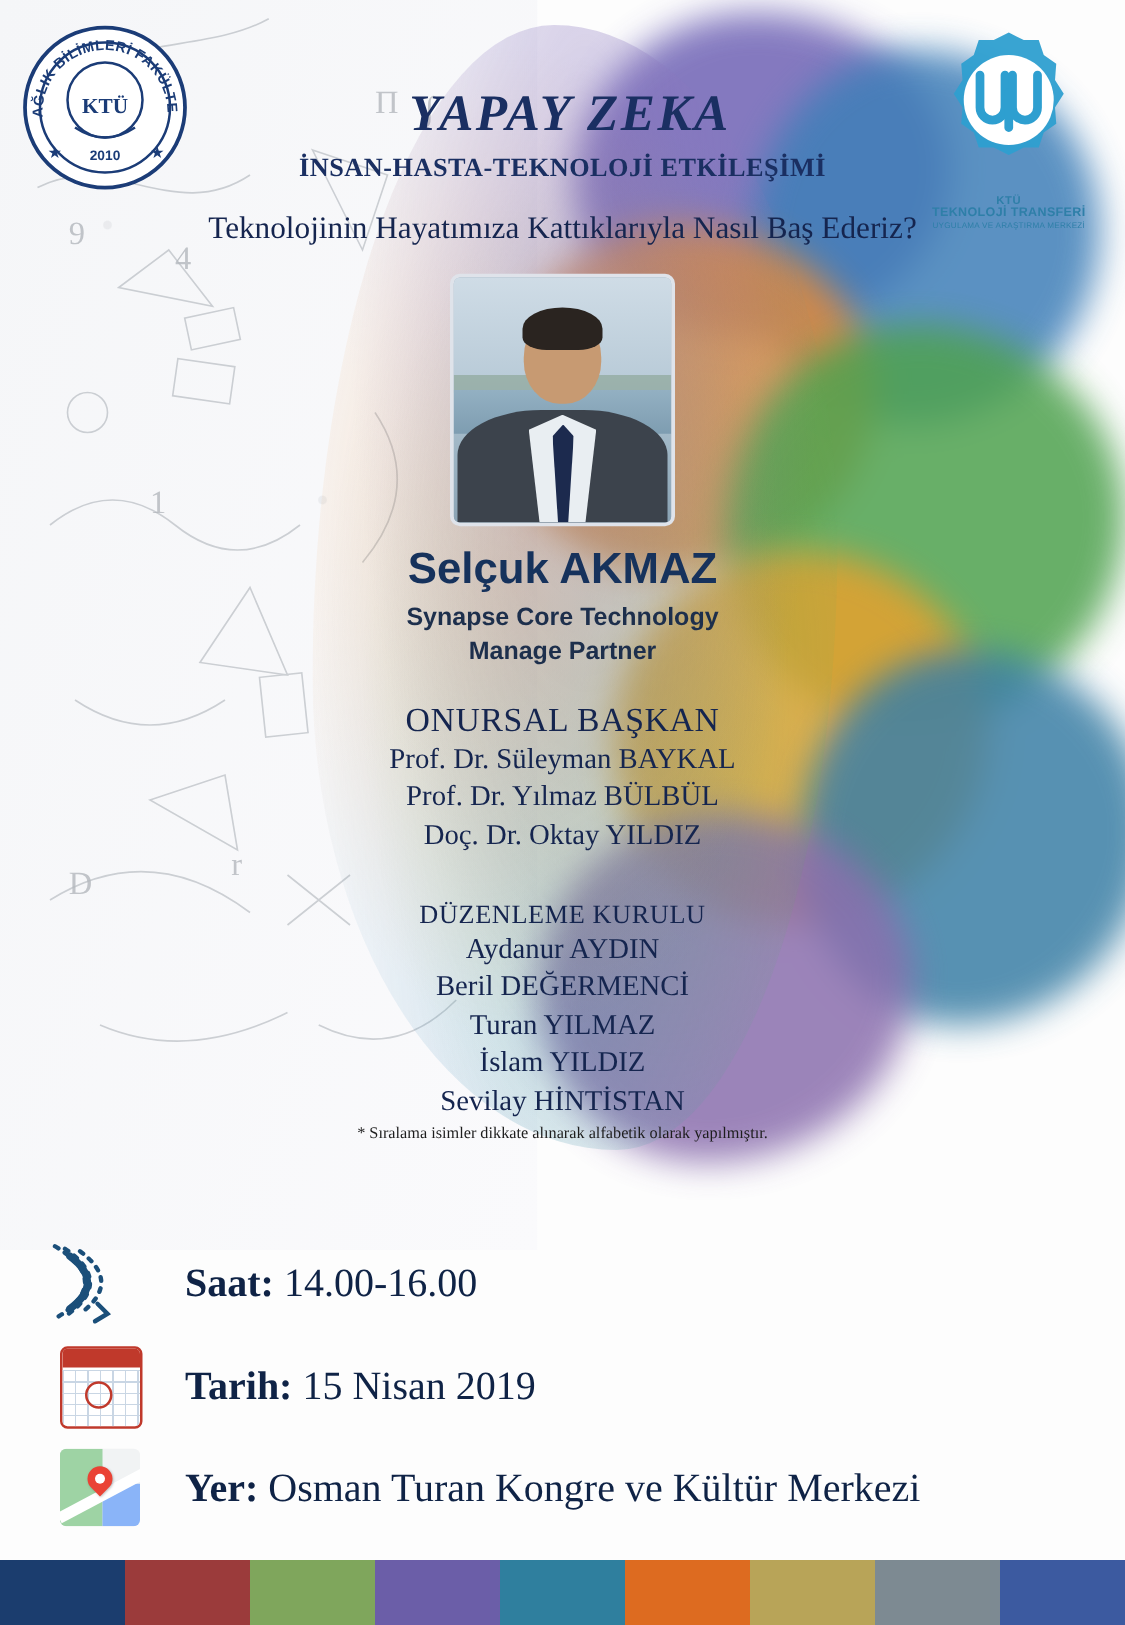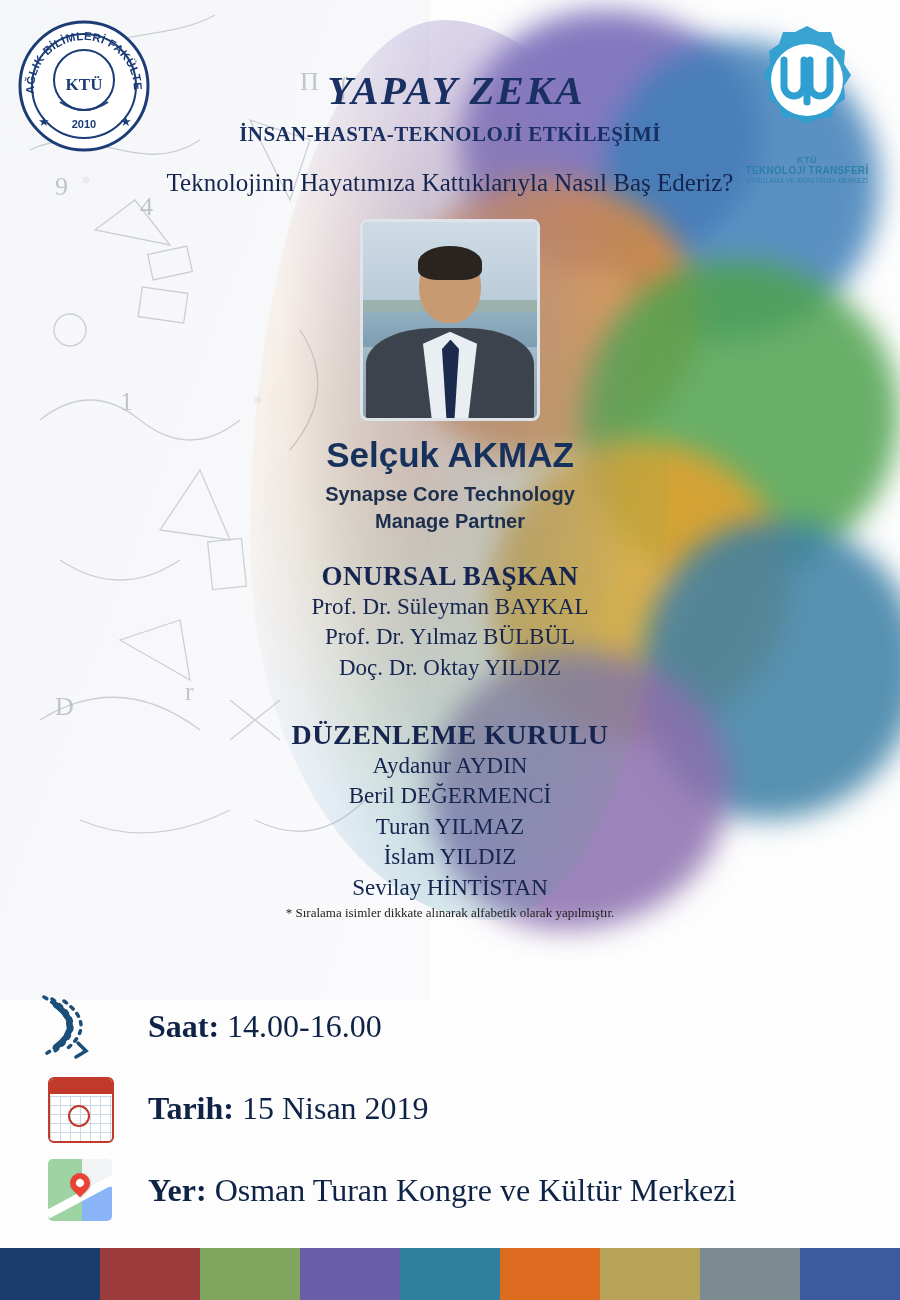--- a/index.html
+++ b/index.html
@@ -177,26 +177,26 @@
     font-size: 20px;
     line-height: 1.35;
     color: #1d2f4c;
     font-family: "Liberation Sans", sans-serif;
     font-weight: bold;
   }
 
   .section-heading {
     margin-top: 26px;
     font-size: 27px;
-    font-weight: bold;
+    font-weight: normal;
     letter-spacing: .5px;
     color: #15254f;
   }
   .section-heading.big {
-    font-size: 28px;
+    font-size: 21px;
     margin-top: 36px;
   }
   .person {
     font-size: 23px;
     line-height: 1.32;
     color: #15254f;
   }
   .note {
     margin-top: 2px;
     font-size: 13px;

